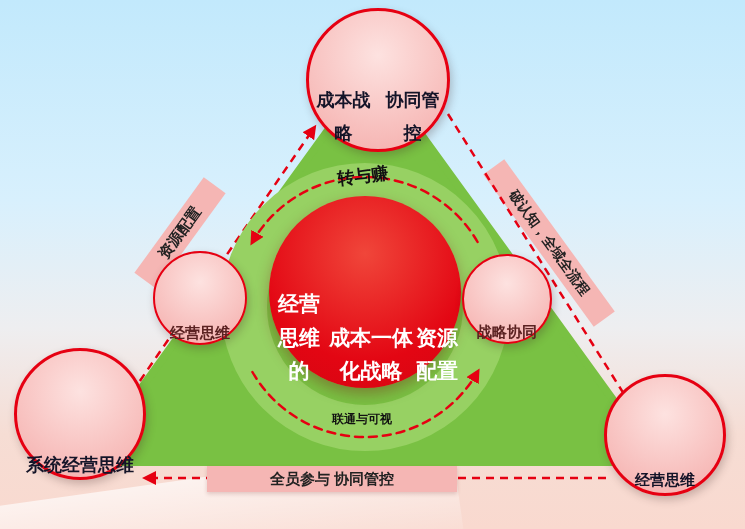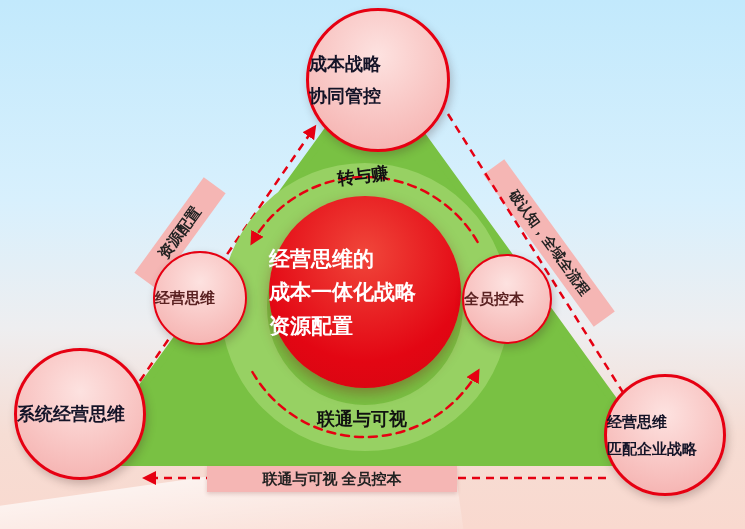--- a/index.html
+++ b/index.html
@@ -16,21 +16,21 @@
     background:linear-gradient(180deg,#c2e9fc 0%, #d8f0fd 38%, #eeeef0 62%, #f6ddd4 82%, #f9d9cf 100%);
   }
   .streak{
     position:absolute; left:-60px; top:478px; width:520px; height:90px;
     background:linear-gradient(180deg, rgba(255,255,255,0.65), rgba(255,255,255,0.1));
     transform:rotate(-8deg);
   }
   svg.base{position:absolute; left:0; top:0;}
   .circle{
     position:absolute; border-radius:50%;
-    display:flex; flex-direction:column; align-items:flex-start; justify-content:center;
+    display:flex; flex-direction:row; align-items:flex-end; justify-content:center;
     text-align:center; font-weight:bold;
   }
   .pinkc{
     background:radial-gradient(circle at 50% 32%, #fde2e0 0%, #f7bcba 70%, #f3aaa8 100%);
     border:3px solid var(--accent_red);
     color:var(--dark_text);
     box-shadow:2px 4px 8px rgba(60,30,30,0.25);
   }
   .c-top   {left:306px; top:8px;   width:138px; height:138px; font-size:18px; line-height:1.8;}
   .c-left  {left:14px;  top:348px; width:126px; height:126px; font-size:18px;}
@@ -41,21 +41,21 @@
     color:#ffffff; font-size:21px; line-height:1.6;
     box-shadow:0 6px 14px rgba(120,20,20,0.35);
   }
   .c-inner-left {left:153px; top:251px; width:90px; height:90px; font-size:15px; border-width:2.5px; color:#5b2222;}
   .c-inner-right{left:462px; top:254px; width:86px; height:86px; font-size:15px; border-width:2.5px; color:#5b2222;}
   .flabel{
     position:absolute; white-space:nowrap; font-weight:bold; color:#111;
     transform:translate(-50%,-50%);
   }
   .lbl-top    {left:363px; top:176px; font-size:17px; transform:translate(-50%,-50%) rotate(-7deg);}
-  .lbl-bottom {left:362px; top:419px; font-size:18px;}
+  .lbl-bottom {left:362px; top:419px; font-size:12px;}
   .lbl-edge-left {left:180px; top:233px; font-size:15px; color:#222;
                   transform:translate(-50%,-50%) rotate(-54deg);}
   .lbl-edge-right{left:549px; top:243px; font-size:14px; color:#222;
                   transform:translate(-50%,-50%) rotate(54deg);}
   .bottom-bar{
     position:absolute; left:207px; top:466px; width:250px; height:26px;
     background:var(--pink);
     display:flex; align-items:center; justify-content:center;
     font-weight:bold; font-size:15px; color:#222;
     box-shadow:0 2px 4px rgba(120,40,40,0.2);
@@ -93,37 +93,36 @@
   <div class="circle c-center">
     <span>经营思维的</span>
     <span>成本一体化战略</span>
     <span>资源配置</span>
   </div>
 
   <div class="circle pinkc c-inner-left">
     <span>经营思维</span>
   </div>
   <div class="circle pinkc c-inner-right">
-    <span>全员控本</span>
+    <span>战略协同</span>
   </div>
 
   <div class="circle pinkc c-top">
     <span>成本战略</span>
     <span>协同管控</span>
   </div>
   <div class="circle pinkc c-left">
     <span>系统经营思维</span>
   </div>
   <div class="circle pinkc c-right">
     <span>经营思维</span>
-    <span>匹配企业战略</span>
   </div>
 
   <div class="flabel lbl-top">转与赚</div>
   <div class="flabel lbl-bottom">联通与可视</div>
   <div class="flabel lbl-edge-left">资源配置</div>
   <div class="flabel lbl-edge-right">破认知，全域全流程</div>
 
   <div class="bottom-bar">
-    <span>联通与可视 全员控本</span>
+    <span>全员参与 协同管控</span>
   </div>
 
 </div>
 
 </body></html>

